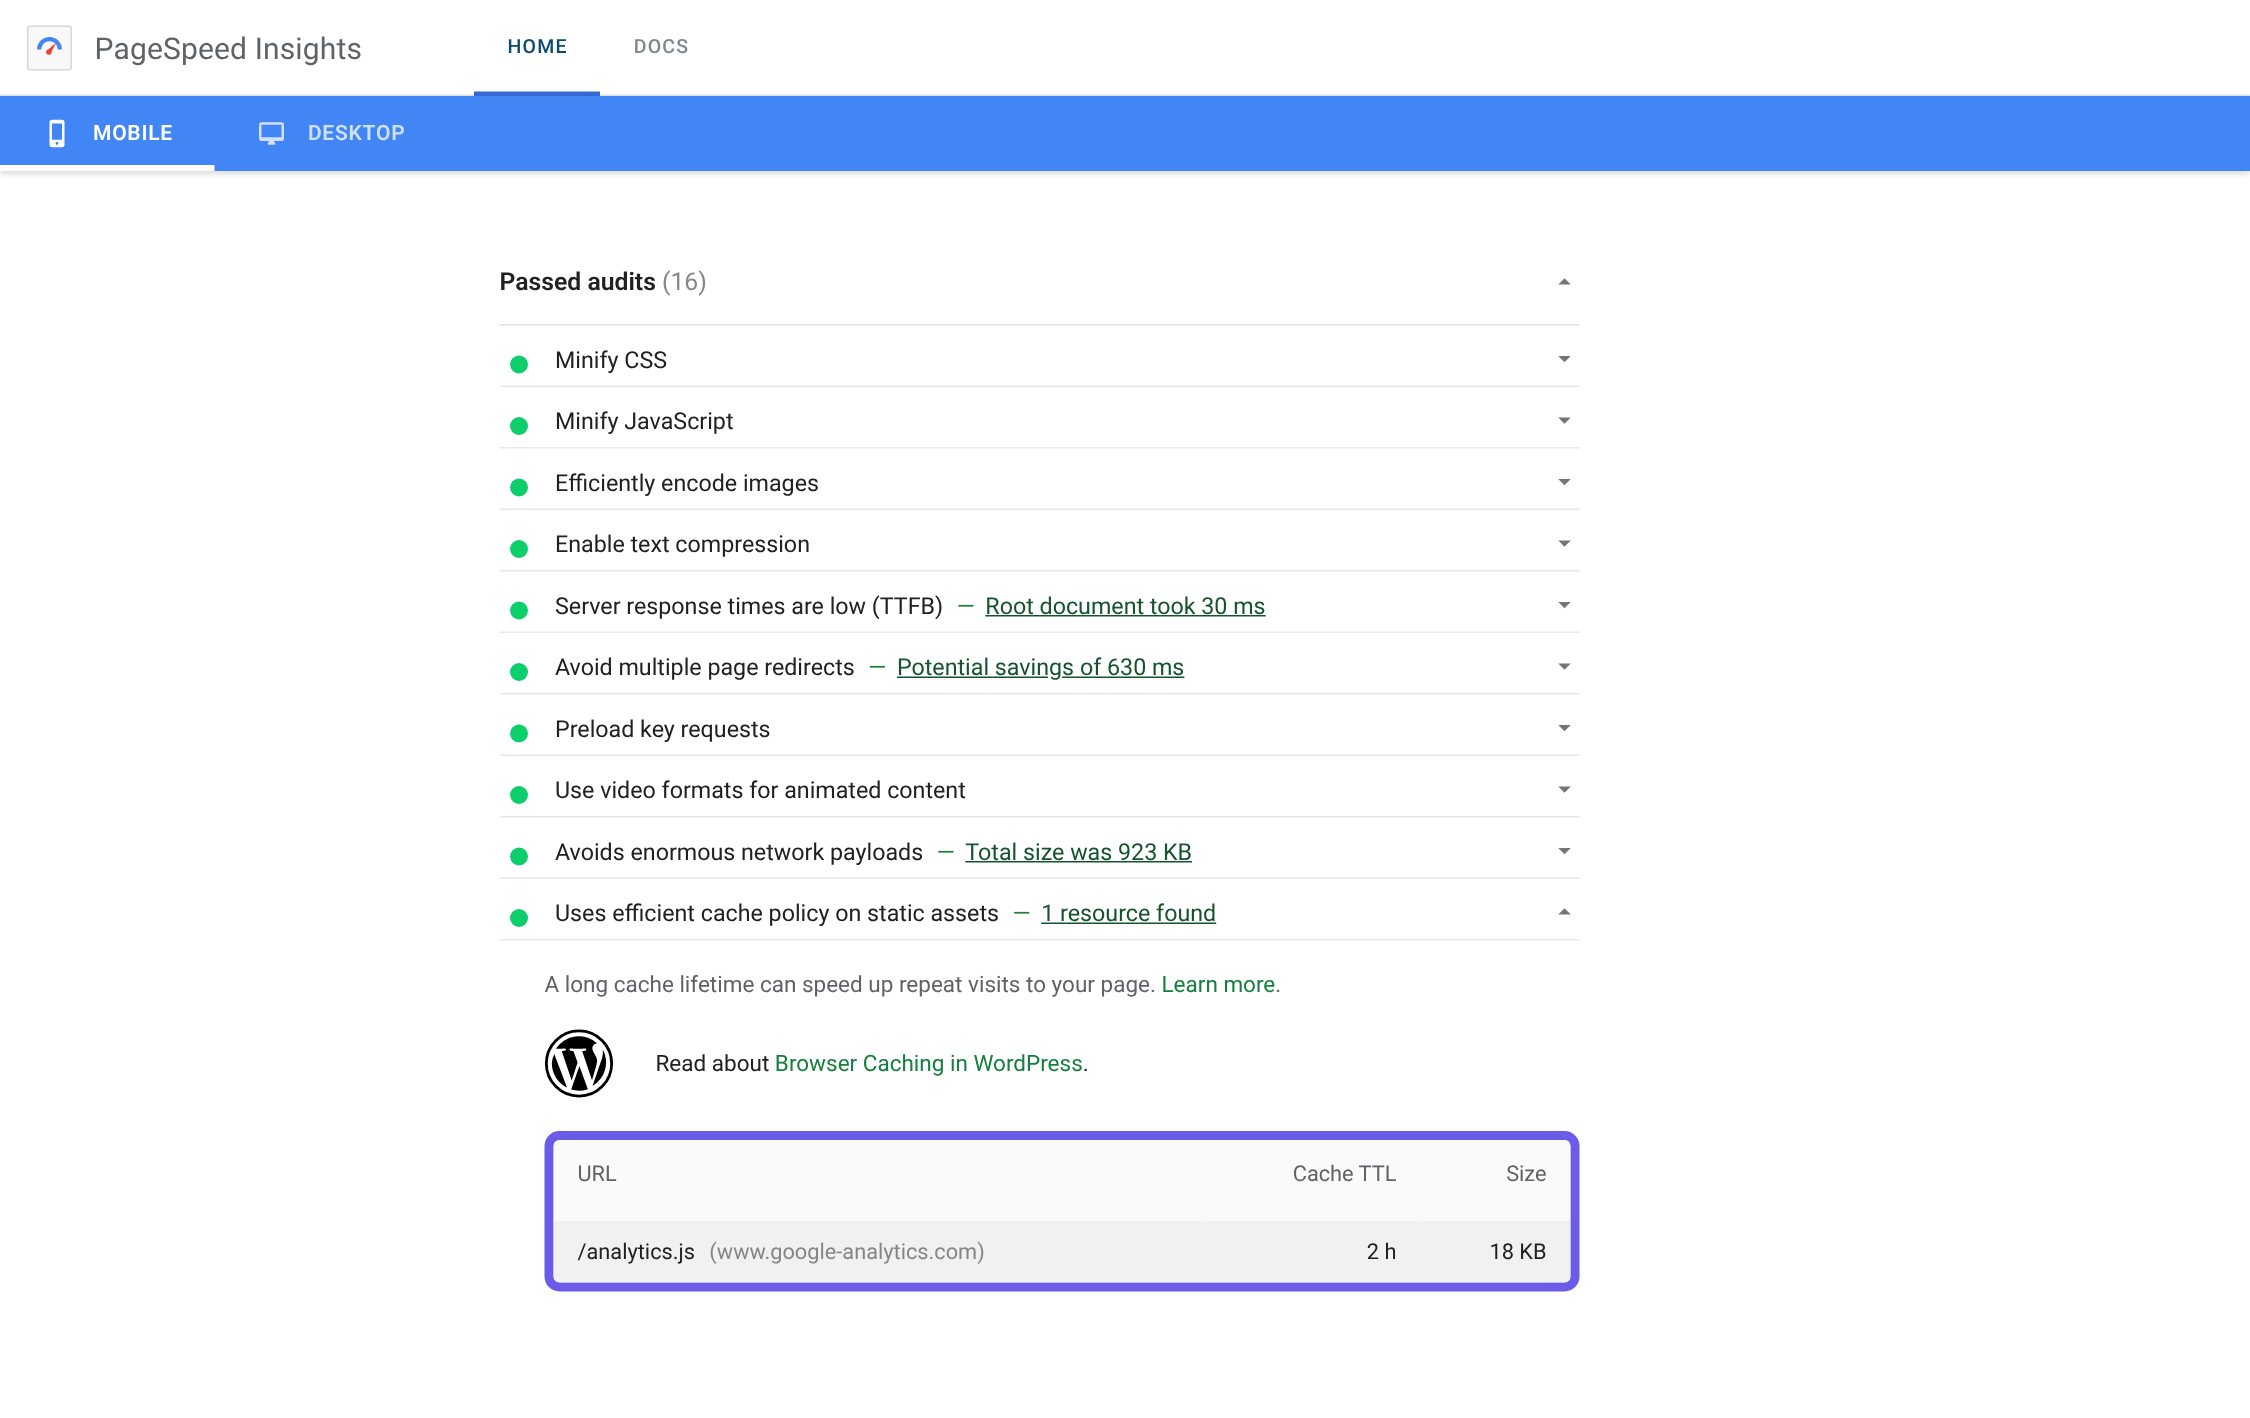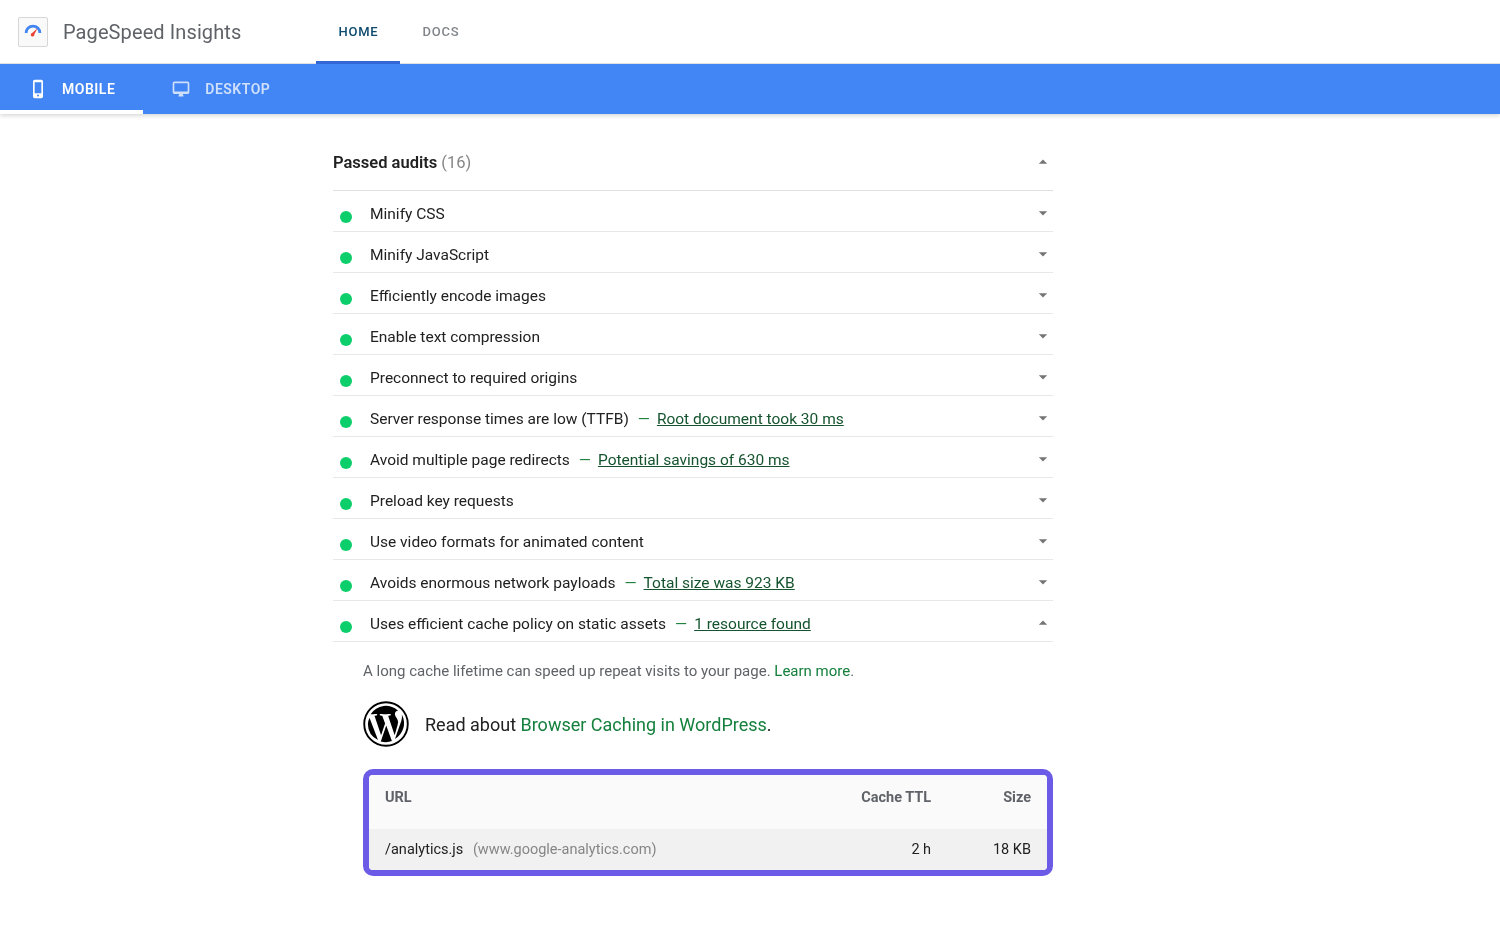--- a/index.html
+++ b/index.html
@@ -88,21 +88,21 @@
     position: absolute;
     left: 0; right: 0; bottom: 0;
     height: 4px;
     background: #ffffff;
   }
 
   
   .content {
     width: 720px;
     margin-left: 333px;
-    padding-top: 26px;
+    padding-top: 52px;
     padding-bottom: 60px;
   }
 
   .section-header {
     display: flex; align-items: center;
     padding: 12px 0 18px 0;
     border-bottom: 1px solid #e0e0e0;
     cursor: pointer;
   }
   .section-header .title {
@@ -157,38 +157,39 @@
   .desc {
     font-size: 15px;
     color: #5f6368;
     line-height: 1.55;
     margin: 10px 0 18px 0;
   }
   .desc a, .wp-line a { color: #15803d; text-decoration: none; }
 
   .wp-line {
     display: flex; align-items: center;
-    font-size: 18px; color: #212121;
+    font-size: 15px; color: #212121;
     margin-bottom: 22px;
+    gap: 12px;
   }
   .wp-logo { width: 46px; height: 46px; margin-right: 16px; }
 
   .table-wrap {
     border: 6px solid #6b5be6;
     border-radius: 10px;
     overflow: hidden;
   }
   table {
     width: 100%;
     border-collapse: collapse;
     font-size: 14.5px;
   }
   thead th {
     text-align: left;
-    font-weight: 700;
+    font-weight: 400;
     color: #5f6368;
     padding: 14px 16px 22px 16px;
     background: #fafafa;
     line-height: 1.25;
   }
   thead th.right, tbody td.right { text-align: right; }
   tbody tr { background: #f1f1f1; }
   tbody td { padding: 12px 16px; color: #212121; }
   td .host { color: #868686; margin-left: 6px; }
 </style>
@@ -256,28 +257,20 @@
         <span class="status-dot"></span>
         <span class="audit-title">Efficiently encode images</span>
         <span class="spacer"></span>
         <svg viewBox="0 0 24 24" class="chev">
           <path d="M7 10l5 5 5-5z"></path>
         </svg>
       </div>
       <div class="audit-row">
         <span class="status-dot"></span>
         <span class="audit-title">Enable text compression</span>
-        <span class="spacer"></span>
-        <svg viewBox="0 0 24 24" class="chev">
-          <path d="M7 10l5 5 5-5z"></path>
-        </svg>
-      </div>
-      <div class="audit-row">
-        <span class="status-dot"></span>
-        <span class="audit-title">Preconnect to required origins</span>
         <span class="spacer"></span>
         <svg viewBox="0 0 24 24" class="chev">
           <path d="M7 10l5 5 5-5z"></path>
         </svg>
       </div>
       <div class="audit-row">
         <span class="status-dot"></span>
         <span class="audit-title">Server response times are low (TTFB)</span>
         <span class="audit-dash">—</span>
         <span class="audit-detail">Root document took 30 ms</span>

